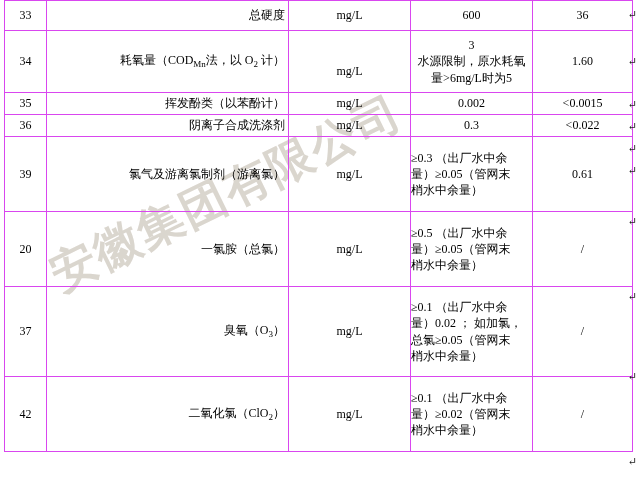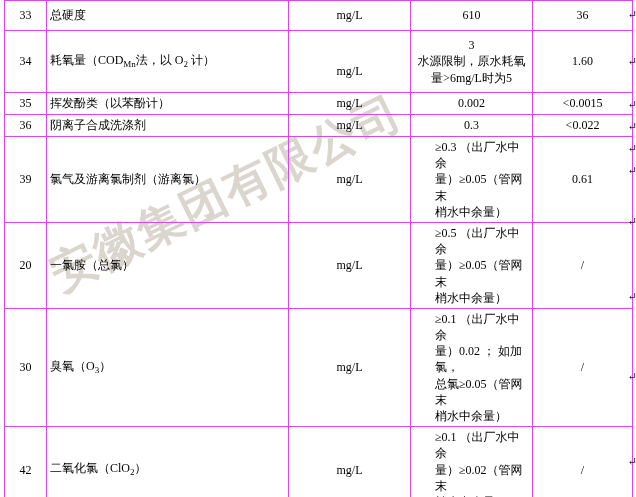--- a/index.html
+++ b/index.html
@@ -57,26 +57,26 @@
     background: transparent;
   }
   
   col.c-no   { width: 42px; }
   col.c-name { width: 242px; }
   col.c-unit { width: 122px; }
   col.c-lim  { width: 122px; }
   col.c-val  { width: 100px; }
 
   td.no    { text-align: center; }
-  td.name  { text-align: left; }
+  td.name  { text-align: right; }
   td.unit  { text-align: center; margin-top: 7px; }
   td.limit { text-align: center; }
   td.val   { text-align: center; }
 
-  td.limit.leftal { text-align: left; padding-left: 24px; }
+  td.limit.leftal { text-align: left; padding-left: 0; }
 
   .sub { font-size: 9px; vertical-align: sub; }
   .unit-bottom { display: block; margin-top: 20px; }
   .blk { display:block; }
   
   .edge-marks {
     position: absolute;
     right: 0px;
     top: 0;
     width: 8px;
@@ -104,21 +104,21 @@
       <col class="c-unit">
       <col class="c-lim">
       <col class="c-val">
     </colgroup>
     <tbody>
 
       <tr style="height:30px">
         <td class="no">33</td>
         <td class="name">总硬度</td>
         <td class="unit">mg/L</td>
-        <td class="limit">610</td>
+        <td class="limit">600</td>
         <td class="val">36</td>
       </tr>
 
       <tr style="height:62px">
         <td class="no">34</td>
         <td class="name">
           <span>耗氧量（COD</span><span class="sub">Mn</span><span>法，以 O</span><span class="sub">2</span><span> 计）</span>
         </td>
         <td class="unit">
           <span class="unit-bottom">mg/L</span>
@@ -167,21 +167,21 @@
         <td class="unit">mg/L</td>
         <td class="limit leftal">
           <span class="blk">≥0.5 （出厂水中余</span>
           <span class="blk">量）≥0.05（管网末</span>
           <span class="blk">梢水中余量）</span>
         </td>
         <td class="val">/</td>
       </tr>
 
       <tr style="height:90px">
-        <td class="no">30</td>
+        <td class="no">37</td>
         <td class="name">
           <span>臭氧（O</span><span class="sub">3</span><span>）</span>
         </td>
         <td class="unit">mg/L</td>
         <td class="limit leftal">
           <span class="blk">≥0.1 （出厂水中余</span>
           <span class="blk">量）0.02 ； 如加氯，</span>
           <span class="blk">总氯≥0.05（管网末</span>
           <span class="blk">梢水中余量）</span>
         </td>

